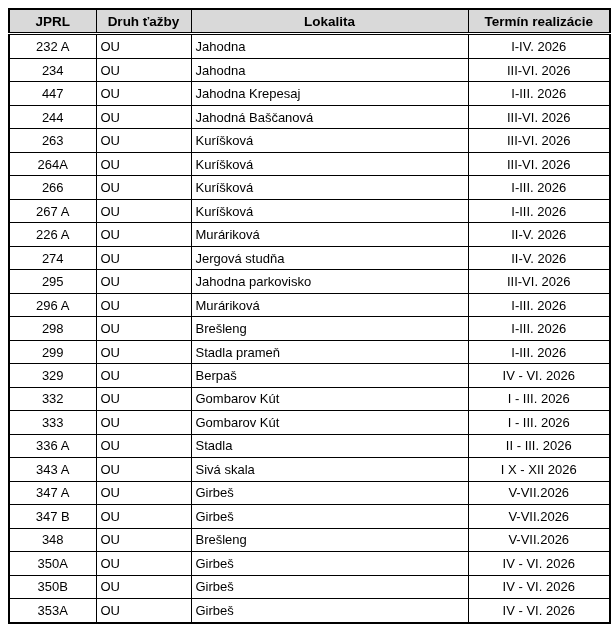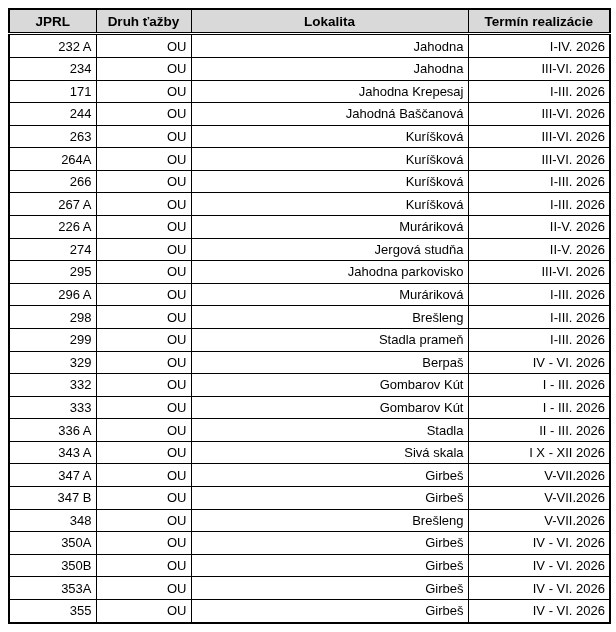--- a/index.html
+++ b/index.html
@@ -39,22 +39,22 @@
   }
   table.sched td {
     border: 1px solid #000000;
     font-size: 13px;
     padding: 0 4px;
     white-space: nowrap;
     overflow: hidden;
     background: #ffffff;
     vertical-align: middle;
   }
-  td.align-center { text-align: right; }
-  td.align-left   { text-align: right; margin-left: 48px; }
+  td.align-center { text-align: center; }
+  td.align-left   { text-align: left; margin-left: 48px; }
   col.c-jprl    { width: 87px; }
   col.c-druh    { width: 95px; }
   col.c-lokal   { width: 277px; }
   col.c-termin  { width: 142px; }
 </style>
 </head>
 <body>
 
 <div class="page">
   <table class="sched">
@@ -79,21 +79,21 @@
           <td class="align-left">Jahodna</td>
           <td class="align-center">I-IV. 2026</td>
         </tr>
         <tr>
           <td class="align-center">234</td>
           <td class="align-left">OU</td>
           <td class="align-left">Jahodna</td>
           <td class="align-center">III-VI. 2026</td>
         </tr>
         <tr>
-          <td class="align-center">171</td>
+          <td class="align-center">447</td>
           <td class="align-left">OU</td>
           <td class="align-left">Jahodna Krepesaj</td>
           <td class="align-center">I-III. 2026</td>
         </tr>
         <tr>
           <td class="align-center">244</td>
           <td class="align-left">OU</td>
           <td class="align-left">Jahodná Baščanová</td>
           <td class="align-center">III-VI. 2026</td>
         </tr>
@@ -212,25 +212,19 @@
           <td class="align-center">IV - VI. 2026</td>
         </tr>
         <tr>
           <td class="align-center">350B</td>
           <td class="align-left">OU</td>
           <td class="align-left">Girbeš</td>
           <td class="align-center">IV - VI. 2026</td>
         </tr>
         <tr>
           <td class="align-center">353A</td>
-          <td class="align-left">OU</td>
-          <td class="align-left">Girbeš</td>
-          <td class="align-center">IV - VI. 2026</td>
-        </tr>
-        <tr>
-          <td class="align-center">355</td>
           <td class="align-left">OU</td>
           <td class="align-left">Girbeš</td>
           <td class="align-center">IV - VI. 2026</td>
         </tr>
       </tbody>
   </table>
 </div>
 
 </body></html>

